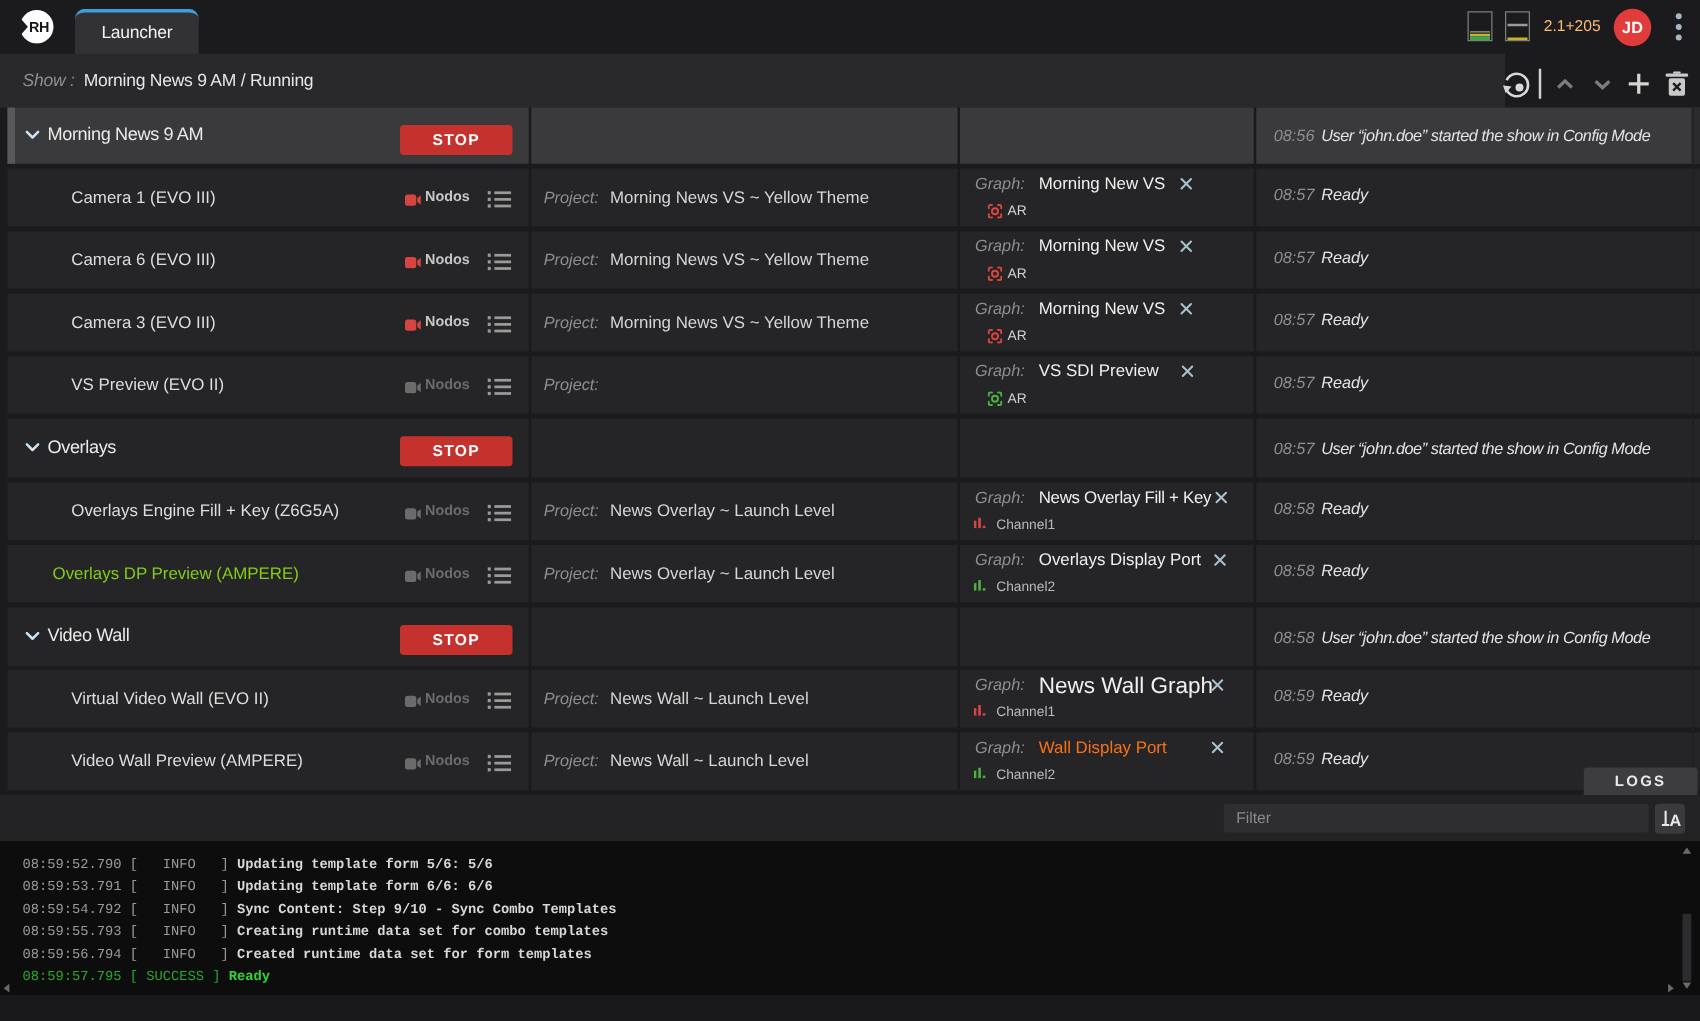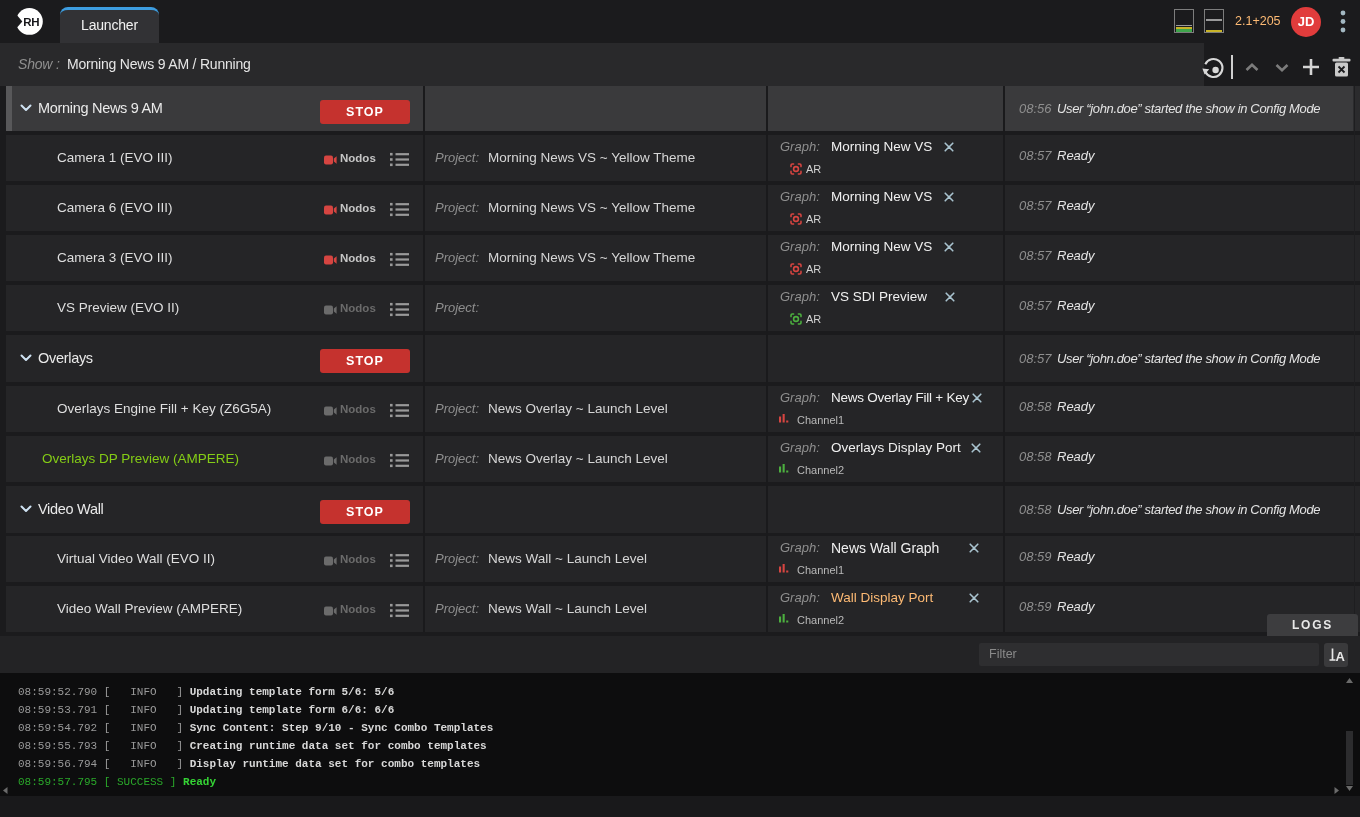--- a/index.html
+++ b/index.html
@@ -345,21 +345,21 @@
         <rect x="5.5" y="1.1" width="13.5" height="2.2" fill="#9a9a9a"></rect>
         <rect x="0" y="6.2" width="2.6" height="2.6" fill="#9a9a9a"></rect>
         <rect x="5.5" y="6.4" width="13.5" height="2.2" fill="#9a9a9a"></rect>
         <rect x="0" y="11.5" width="2.6" height="2.6" fill="#9a9a9a"></rect>
         <rect x="5.5" y="11.7" width="13.5" height="2.2" fill="#9a9a9a"></rect>
       </svg>
     </div>
 <div style="position:absolute;left:429px;top:0;height:46px;line-height:46px;font-style:italic;font-size:13px;color:#8f8f8f">Project:</div>
 <div style="position:absolute;left:482px;top:0;height:46px;line-height:46px;font-size:13.5px;color:#d6d6d6">News Wall ~ Launch Level</div>
 <div style="position:absolute;left:774px;top:3px;height:18px;line-height:18px;font-style:italic;font-size:13px;color:#8f8f8f">Graph:</div>
-<div style="position:absolute;left:825px;top:3px;height:18px;line-height:18px;font-size:14px;letter-spacing:0px;color:#f0f0f0">News Wall Graph</div>
+<div style="position:absolute;left:825px;top:3px;height:18px;line-height:18px;font-size:18px;letter-spacing:0px;color:#f0f0f0">News Wall Graph</div>
 <svg style="position:absolute;left:963px;top:7px" width="10" height="10" viewBox="0 0 10 10">
       <path d="M1.2 1.2 L8.8 8.8 M8.8 1.2 L1.2 8.8" stroke="#a9c3cf" stroke-width="1.6" stroke-linecap="round"></path>
     </svg>
 <div style="position:absolute;left:773px;top:28px">
       <svg width="10" height="11" viewBox="0 0 10 11" style="display:block">
         <rect x="0" y="2.5" width="2.1" height="6" fill="#d64541"></rect>
         <rect x="3.6" y="0" width="2.1" height="8.5" fill="#d64541"></rect>
         <rect x="7.2" y="6.5" width="2.1" height="2" fill="#d64541"></rect>
       </svg>
     </div>
@@ -382,21 +382,21 @@
         <rect x="5.5" y="1.1" width="13.5" height="2.2" fill="#9a9a9a"></rect>
         <rect x="0" y="6.2" width="2.6" height="2.6" fill="#9a9a9a"></rect>
         <rect x="5.5" y="6.4" width="13.5" height="2.2" fill="#9a9a9a"></rect>
         <rect x="0" y="11.5" width="2.6" height="2.6" fill="#9a9a9a"></rect>
         <rect x="5.5" y="11.7" width="13.5" height="2.2" fill="#9a9a9a"></rect>
       </svg>
     </div>
 <div style="position:absolute;left:429px;top:0;height:46px;line-height:46px;font-style:italic;font-size:13px;color:#8f8f8f">Project:</div>
 <div style="position:absolute;left:482px;top:0;height:46px;line-height:46px;font-size:13.5px;color:#d6d6d6">News Wall ~ Launch Level</div>
 <div style="position:absolute;left:774px;top:3px;height:18px;line-height:18px;font-style:italic;font-size:13px;color:#8f8f8f">Graph:</div>
-<div style="position:absolute;left:825px;top:3px;height:18px;line-height:18px;font-size:13.5px;letter-spacing:0px;color:#fdba74">Wall Display Port</div>
+<div style="position:absolute;left:825px;top:3px;height:18px;line-height:18px;font-size:13.5px;letter-spacing:0px;color:#f97316">Wall Display Port</div>
 <svg style="position:absolute;left:963px;top:7px" width="10" height="10" viewBox="0 0 10 10">
       <path d="M1.2 1.2 L8.8 8.8 M8.8 1.2 L1.2 8.8" stroke="#a9c3cf" stroke-width="1.6" stroke-linecap="round"></path>
     </svg>
 <div style="position:absolute;left:773px;top:28px">
       <svg width="10" height="11" viewBox="0 0 10 11" style="display:block">
         <rect x="0" y="2.5" width="2.1" height="6" fill="#4caf3f"></rect>
         <rect x="3.6" y="0" width="2.1" height="8.5" fill="#4caf3f"></rect>
         <rect x="7.2" y="6.5" width="2.1" height="2" fill="#4caf3f"></rect>
       </svg>
     </div>
@@ -422,21 +422,21 @@
       <text x="11.5" y="17.5" font-size="13" font-weight="bold" fill="#e8e8e8" font-family="Liberation Sans,sans-serif">A</text>
     </svg>
   </div>
 </div>
 
 <div class="abs" style="left:0;top:673px;width:1360px;height:123px;background:#0d0d0e;font-family:'Liberation Mono',monospace;font-size:11px">
   <pre style="margin:0;position:absolute;left:18px;top:10px;line-height:18px;font-family:inherit;color:#9a9a9a">08:59:52.790 [   INFO   ] <span style="color:#d8d8d8;font-weight:bold">Updating template form 5/6: 5/6</span>
 08:59:53.791 [   INFO   ] <span style="color:#d8d8d8;font-weight:bold">Updating template form 6/6: 6/6</span>
 08:59:54.792 [   INFO   ] <span style="color:#d8d8d8;font-weight:bold">Sync Content: Step 9/10 - Sync Combo Templates</span>
 08:59:55.793 [   INFO   ] <span style="color:#d8d8d8;font-weight:bold">Creating runtime data set for combo templates</span>
-08:59:56.794 [   INFO   ] <span style="color:#d8d8d8;font-weight:bold">Display runtime data set for combo templates</span>
+08:59:56.794 [   INFO   ] <span style="color:#d8d8d8;font-weight:bold">Created runtime data set for form templates</span>
 <span style="color:#2aa82a">08:59:57.795 [ SUCCESS ] <span style="color:#35d435;font-weight:bold">Ready</span></span></pre>
   <svg class="abs" style="left:1345px;top:4px" width="9" height="7" viewBox="0 0 9 7">
       <path d="M4.5 1 L8 6 H1 Z" fill="#6a6a6a"></path>
     </svg>
   <div class="abs" style="left:1346px;top:58px;width:7px;height:54px;background:#2c2c2e"></div>
   <svg class="abs" style="left:1345px;top:112px" width="9" height="7" viewBox="0 0 9 7">
       <path d="M4.5 6 L1 1 H8 Z" fill="#6a6a6a"></path>
     </svg>
   <svg class="abs" style="left:2px;top:113px" width="6" height="9" viewBox="0 0 6 9">
       <path d="M1 4.5 L5.5 1 V8 Z" fill="#6a6a6a"></path>

